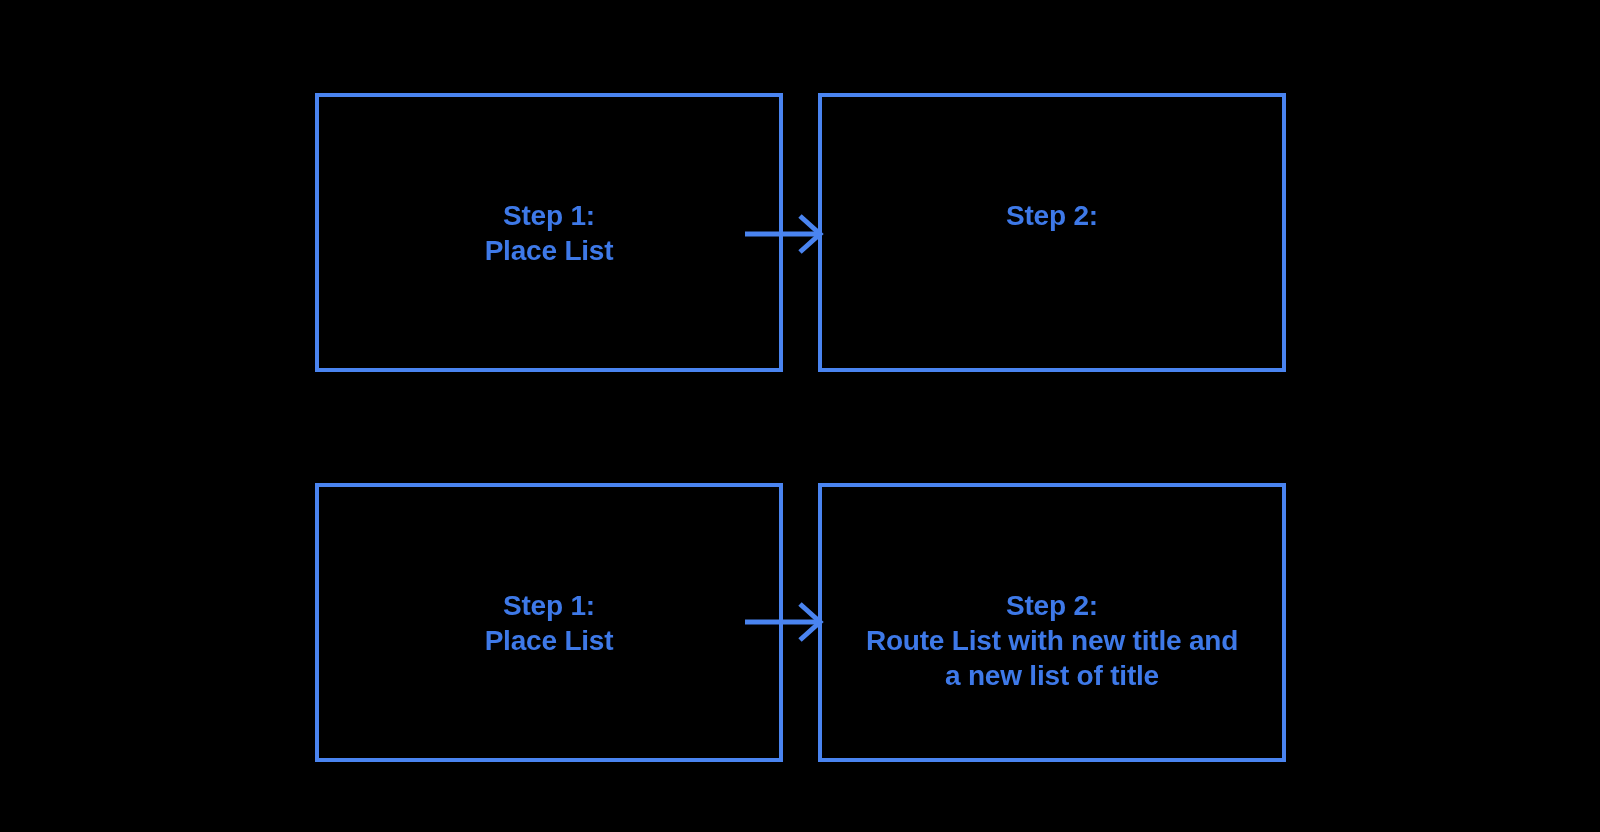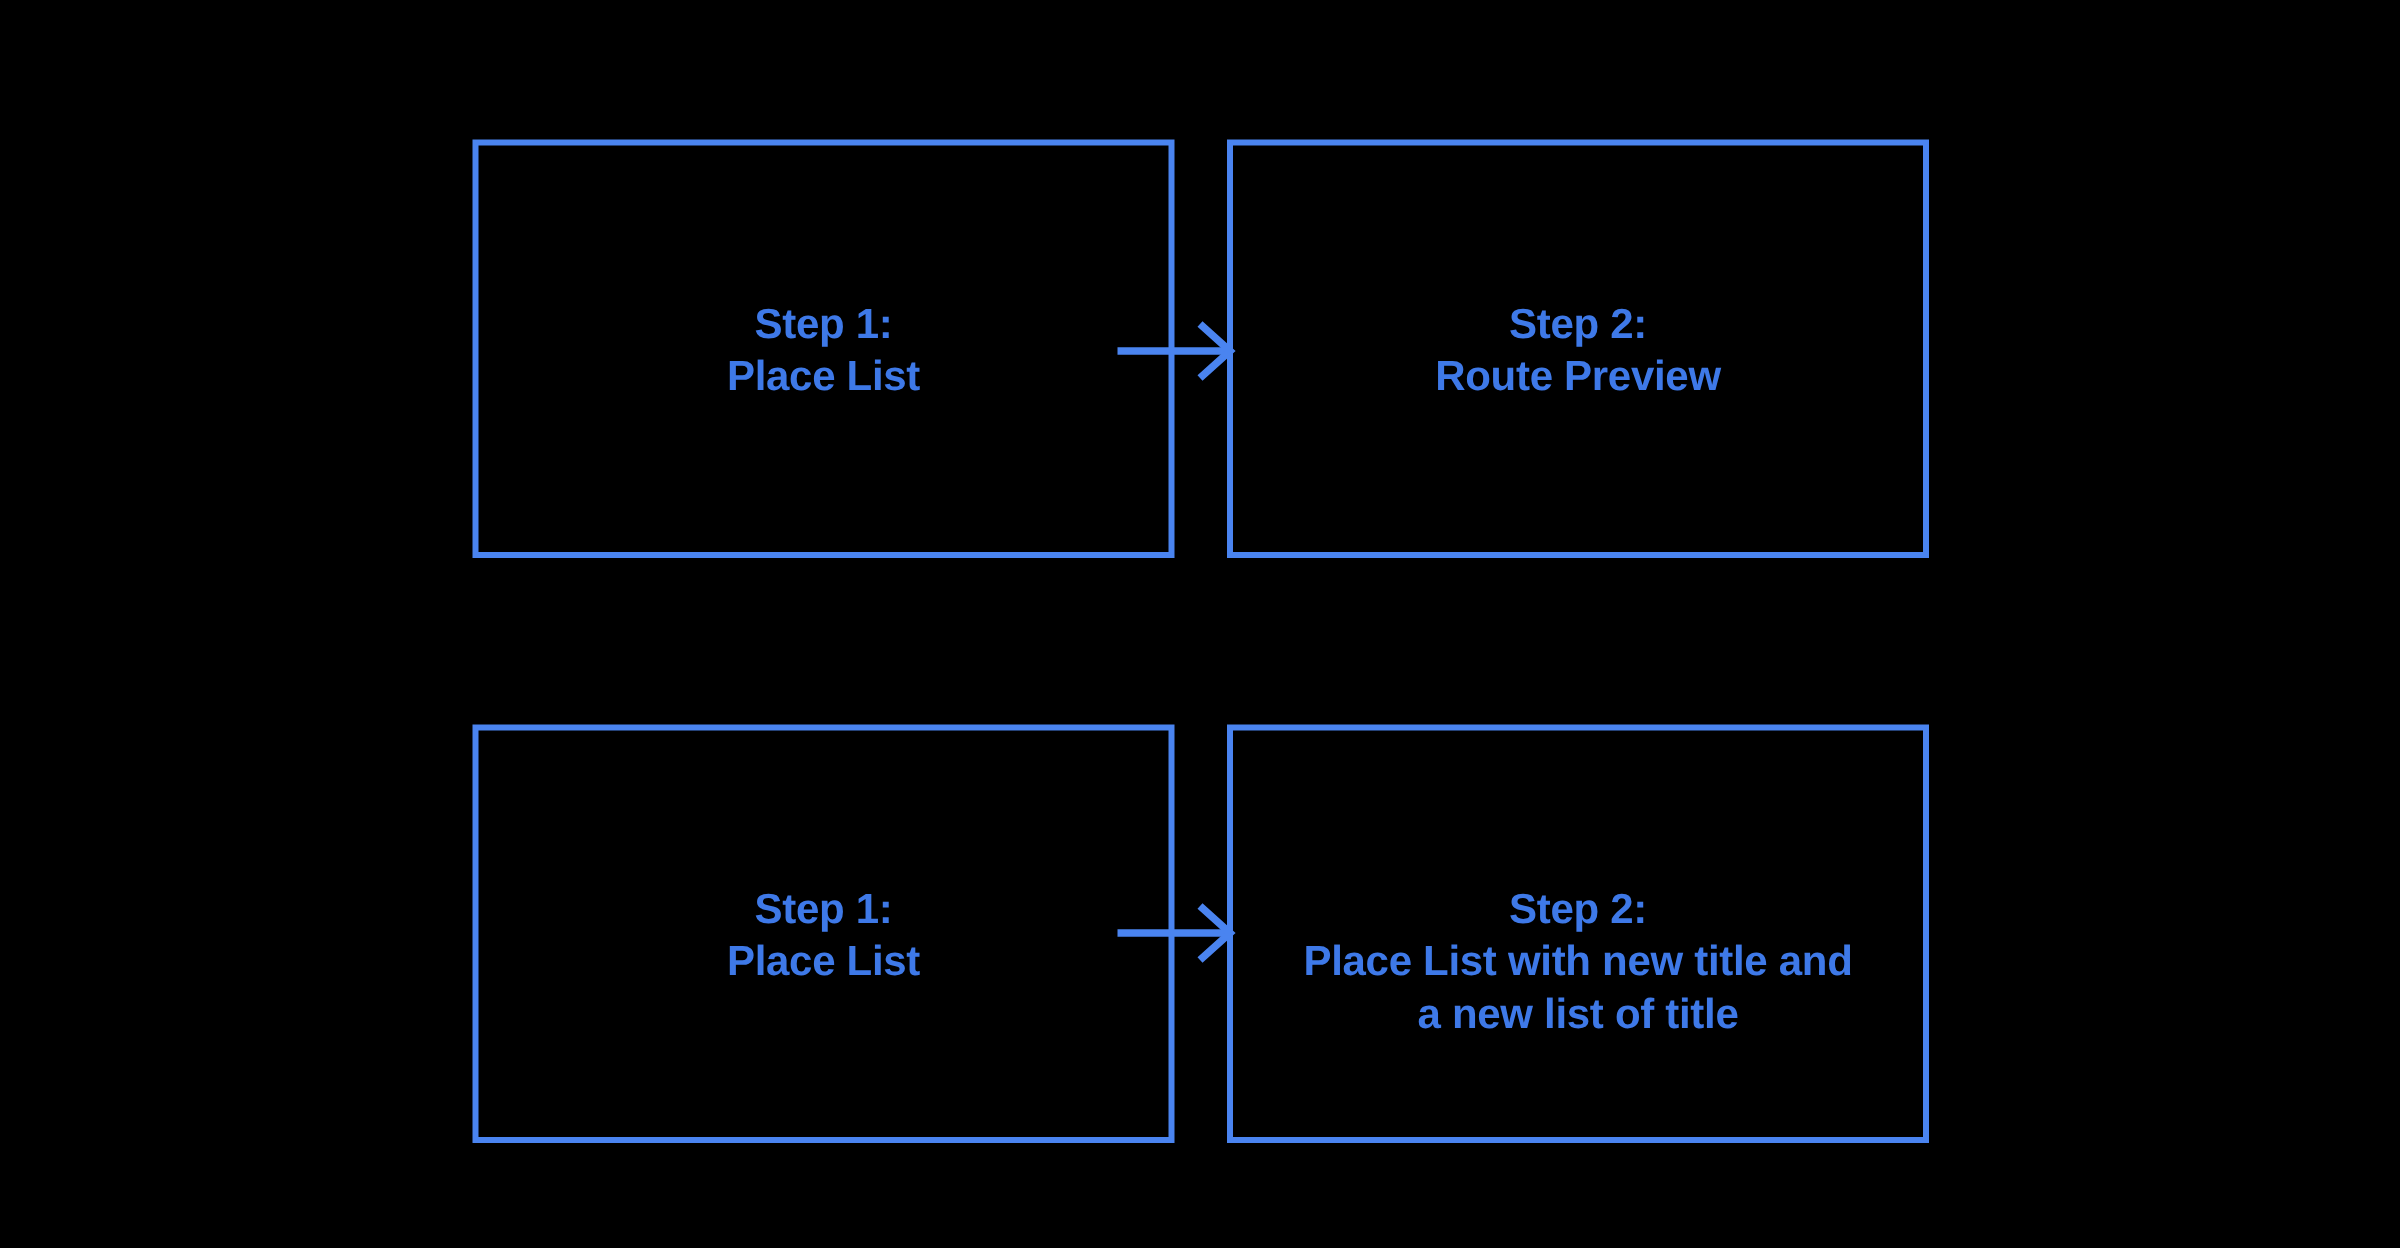--- a/index.html
+++ b/index.html
@@ -61,40 +61,39 @@
   <div class="node n1">
     <div class="node-label">
       <div class="label-line">Step 1:</div>
       <div class="label-line">Place List</div>
     </div>
   </div>
 
   <div class="node n2">
     <div class="node-label">
       <div class="label-line">Step 2:</div>
-      <div class="label-line">Route Preview</div>
     </div>
   </div>
 
   <svg class="arrow a1" width="80" height="52" viewBox="0 0 80 52" aria-hidden="true">
     <line x1="0" y1="26" x2="73" y2="26"></line>
     <polyline points="55,8 75,26 55,44"></polyline>
   </svg>
 
   <div class="node n3">
     <div class="node-label">
       <div class="label-line">Step 1:</div>
       <div class="label-line">Place List</div>
     </div>
   </div>
 
   <div class="node n4">
     <div class="node-label">
       <div class="label-line">Step 2:</div>
-      <div class="label-line">Place List with new title and</div>
+      <div class="label-line">Route List with new title and</div>
       <div class="label-line">a new list of title</div>
     </div>
   </div>
 
   <svg class="arrow a2" width="80" height="52" viewBox="0 0 80 52" aria-hidden="true">
     <line x1="0" y1="26" x2="73" y2="26"></line>
     <polyline points="55,8 75,26 55,44"></polyline>
   </svg>
 
 </div>

